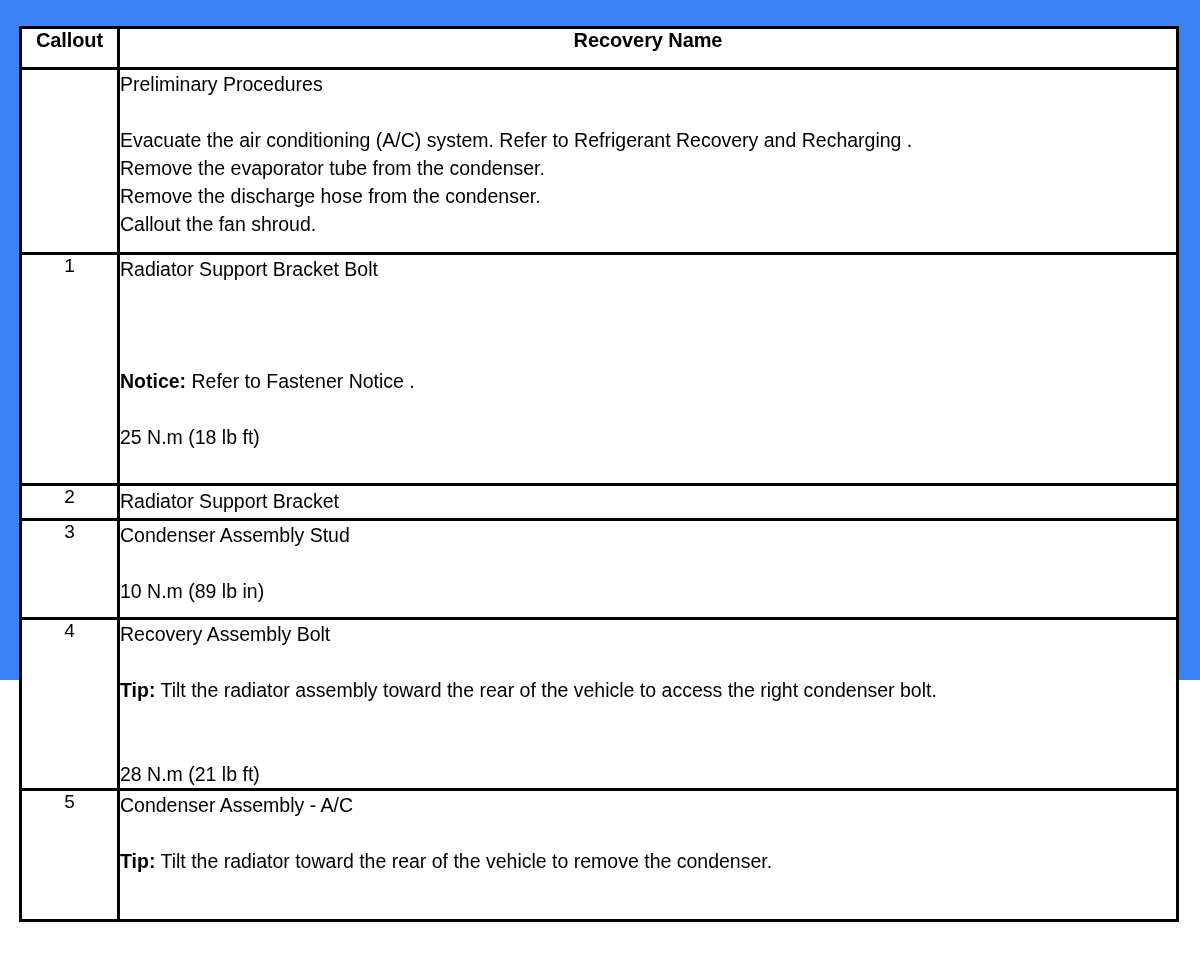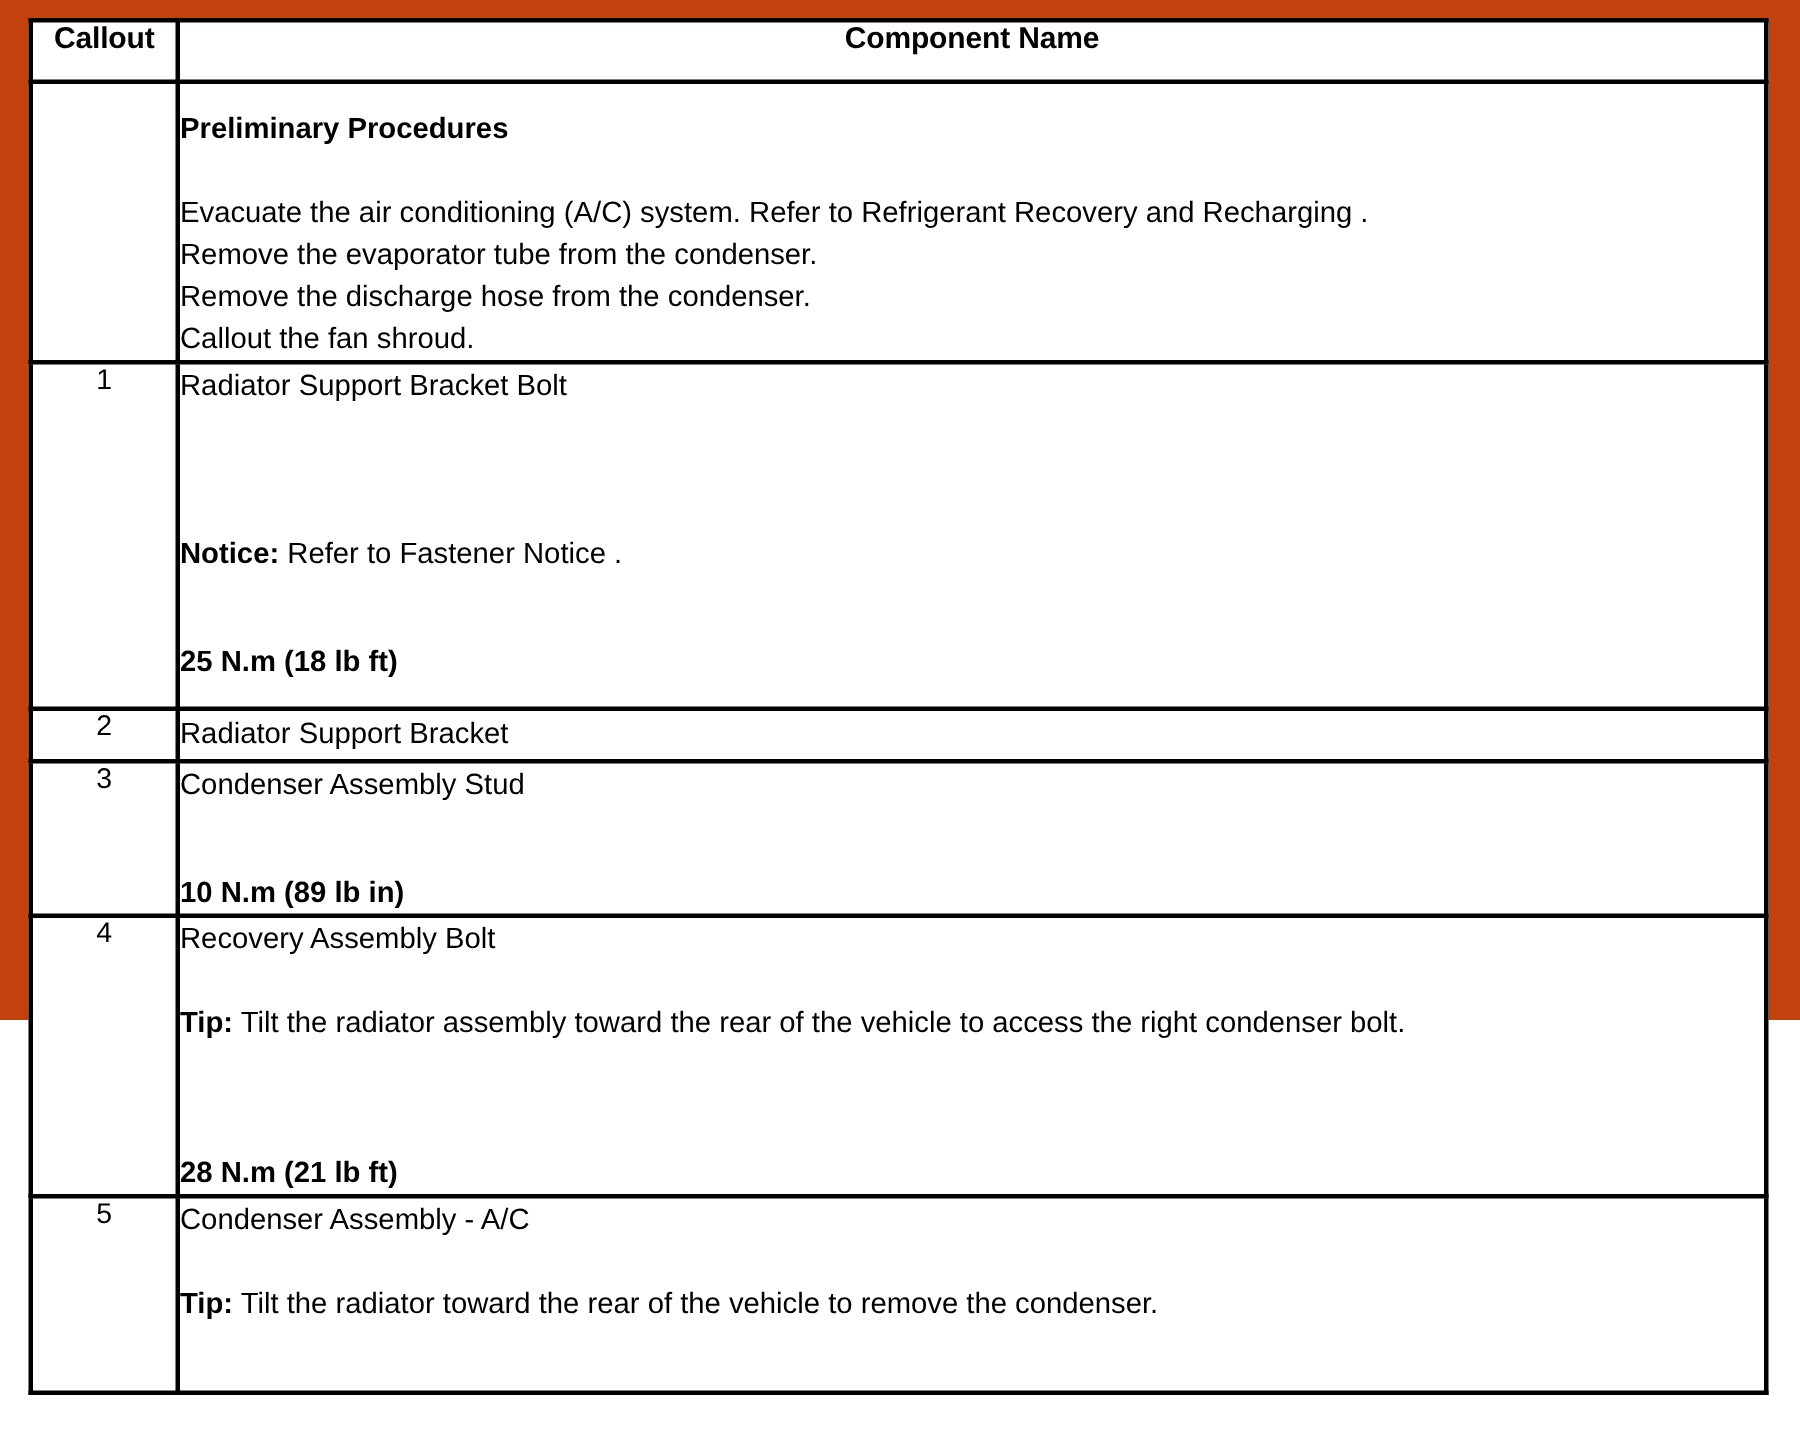--- a/index.html
+++ b/index.html
@@ -13,23 +13,23 @@
     height: 970px;
     font-family: "Liberation Sans", "DejaVu Sans", sans-serif;
     color: #000000;
     overflow: hidden;
   }
 
   .page {
     position: relative;
     width: 1200px;
     height: 680px;
-    background: #c2410c;
+    background: #3b82f6;
     box-sizing: border-box;
-    padding: 12px 24px 0 19px;
+    padding: 26px 24px 0 19px;
   }
 
   table.callout-table {
     border-collapse: collapse;
     table-layout: fixed;
     width: 1157px;
     background: #ffffff;
   }
 
   table.callout-table td,
@@ -72,21 +72,21 @@
 
   
   .td-body {
     padding: 6px 6px 6px 9px;
     font-size: 19.5px;
     line-height: 28px;
     vertical-align: top;
   }
 
   .line { display: block; white-space: pre-wrap; }
-  .line.bold  { font-weight: bold; margin-top: 16px; }
+  .line.bold  { font-weight: normal; }
   .line.blank { height: 28px; }
   .lead { font-weight: bold; margin-top: 33px; }
 
   
   .row-prelim  .td-body { height: 182px; }
   .row-1       .td-num,
   .row-1       .td-body { height: 228px; }
   .row-2       .td-num,
   .row-2       .td-body { height: 30px; }
   .row-3       .td-num,
@@ -105,21 +105,21 @@
 
   <table class="callout-table">
     <colgroup>
       <col class="col-callout">
       <col class="col-name">
     </colgroup>
 
     <thead>
       <tr>
         <th class="th-callout">Callout</th>
-        <th class="th-name">Component Name</th>
+        <th class="th-name">Recovery Name</th>
       </tr>
     </thead>
 
     <tbody>
 
       <tr class="row-prelim">
         <td class="td-num"></td>
         <td class="td-body">
           <span class="line bold">Preliminary Procedures</span>
           <span class="line blank"></span>

